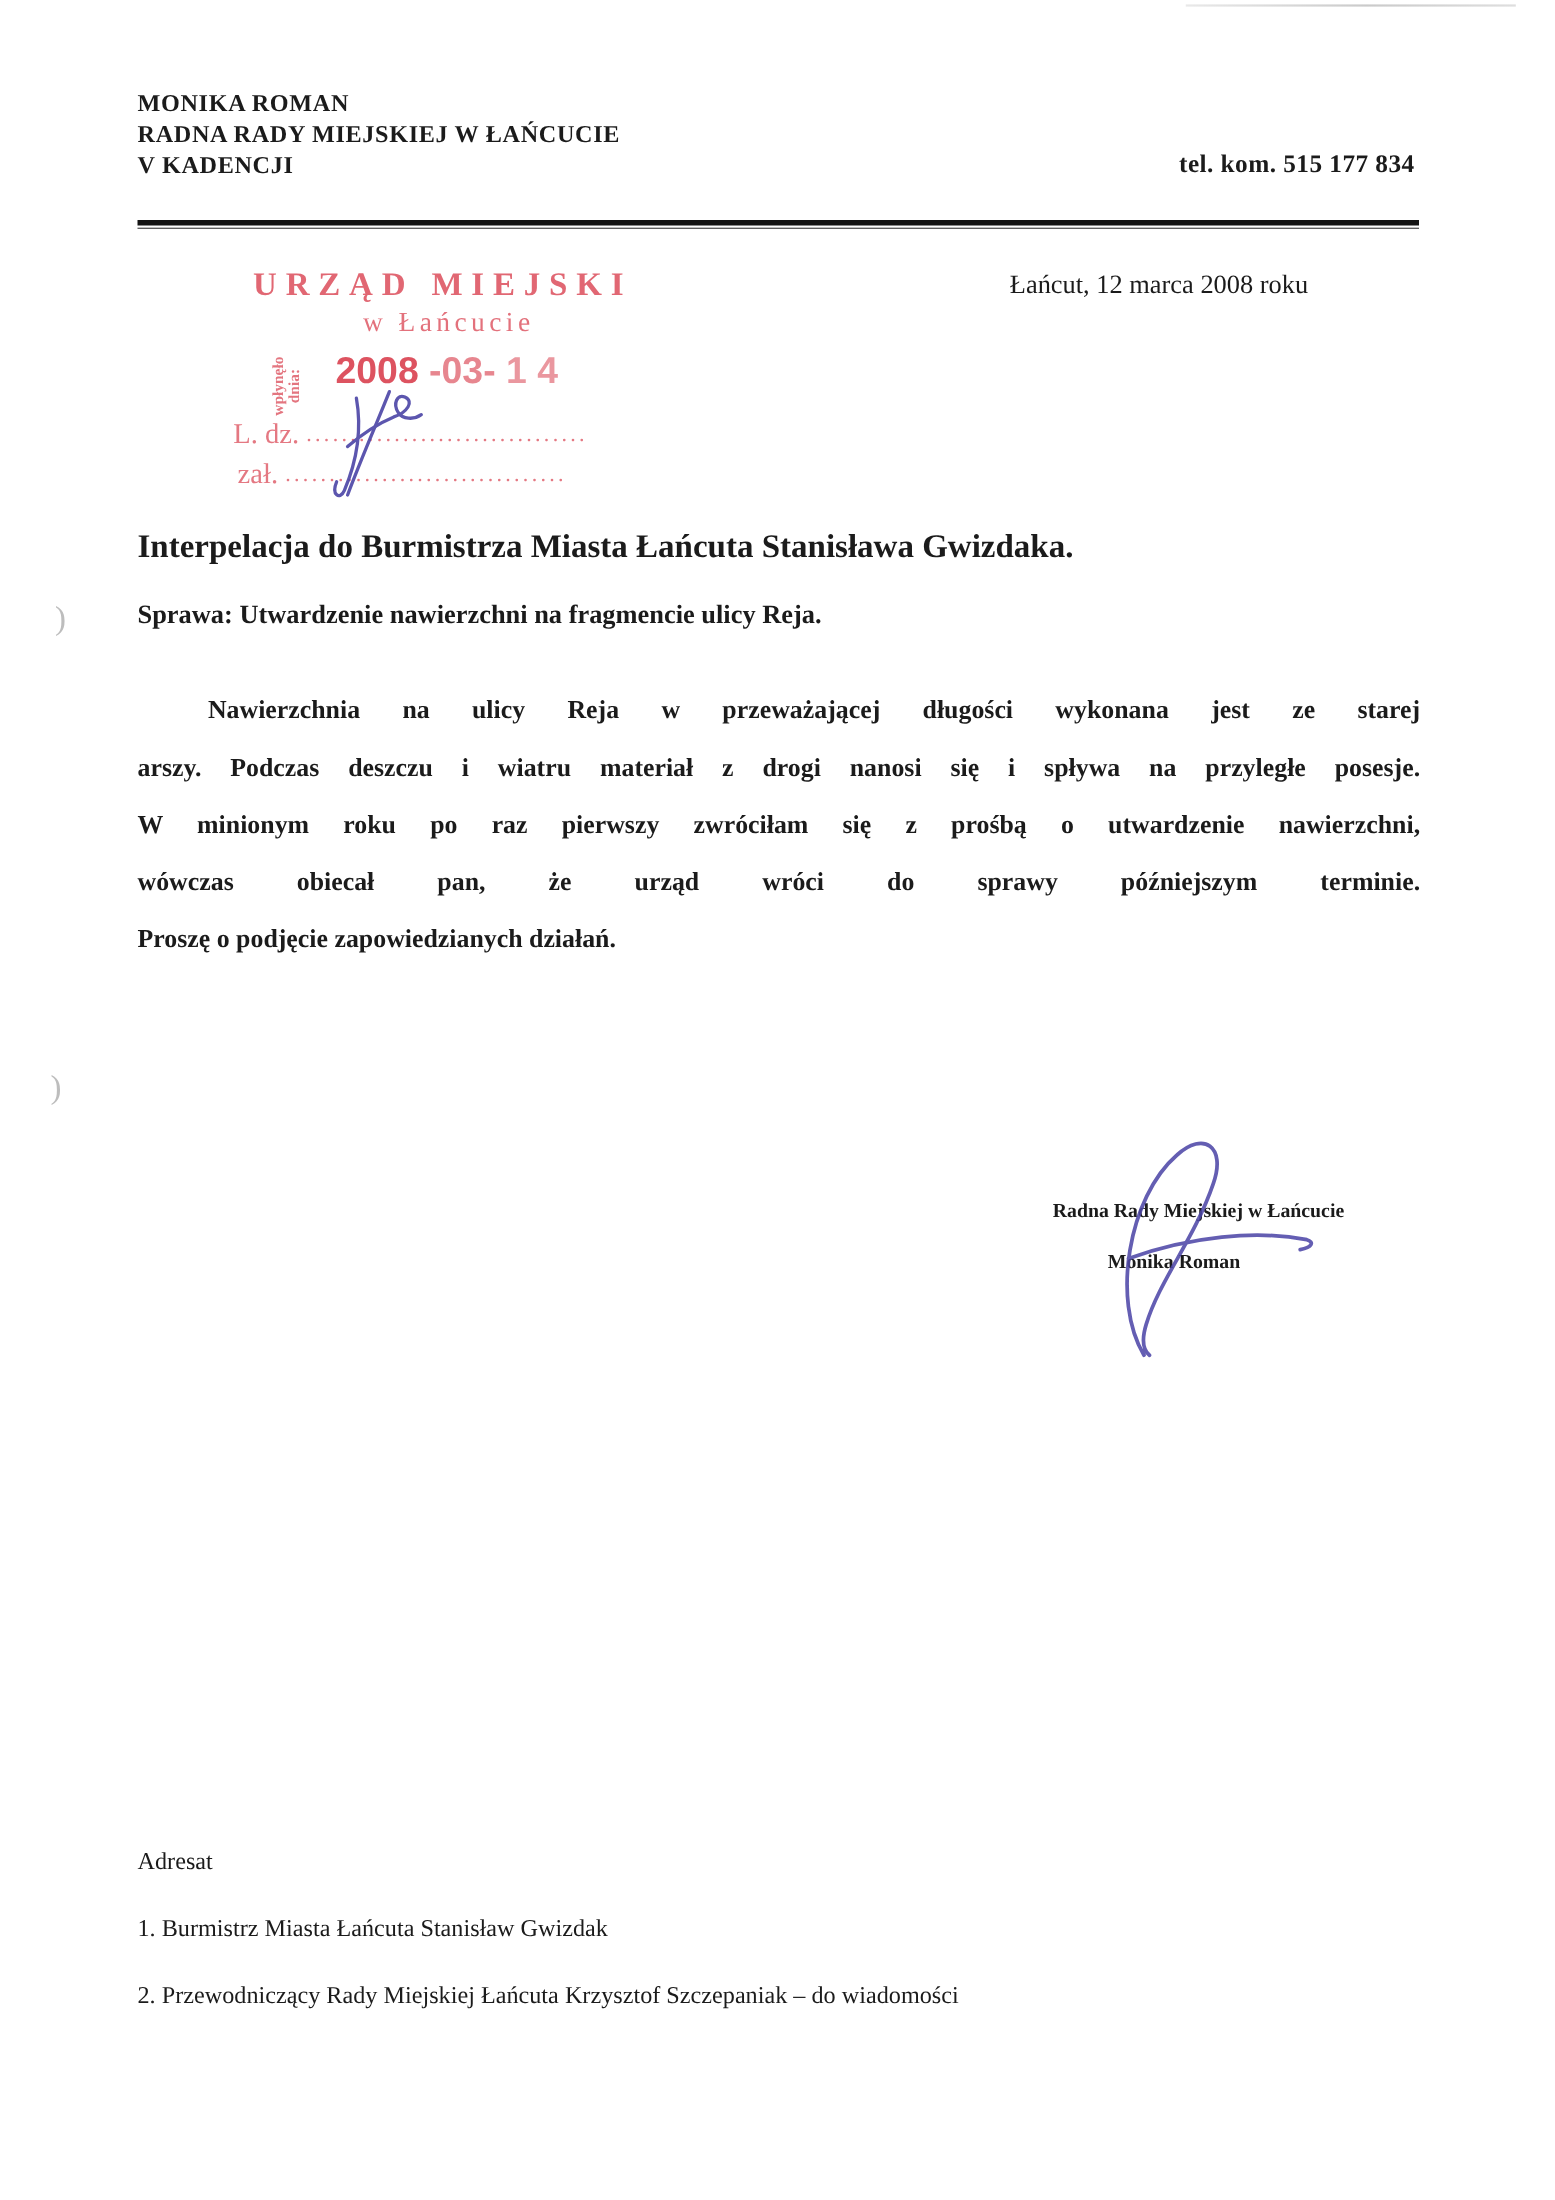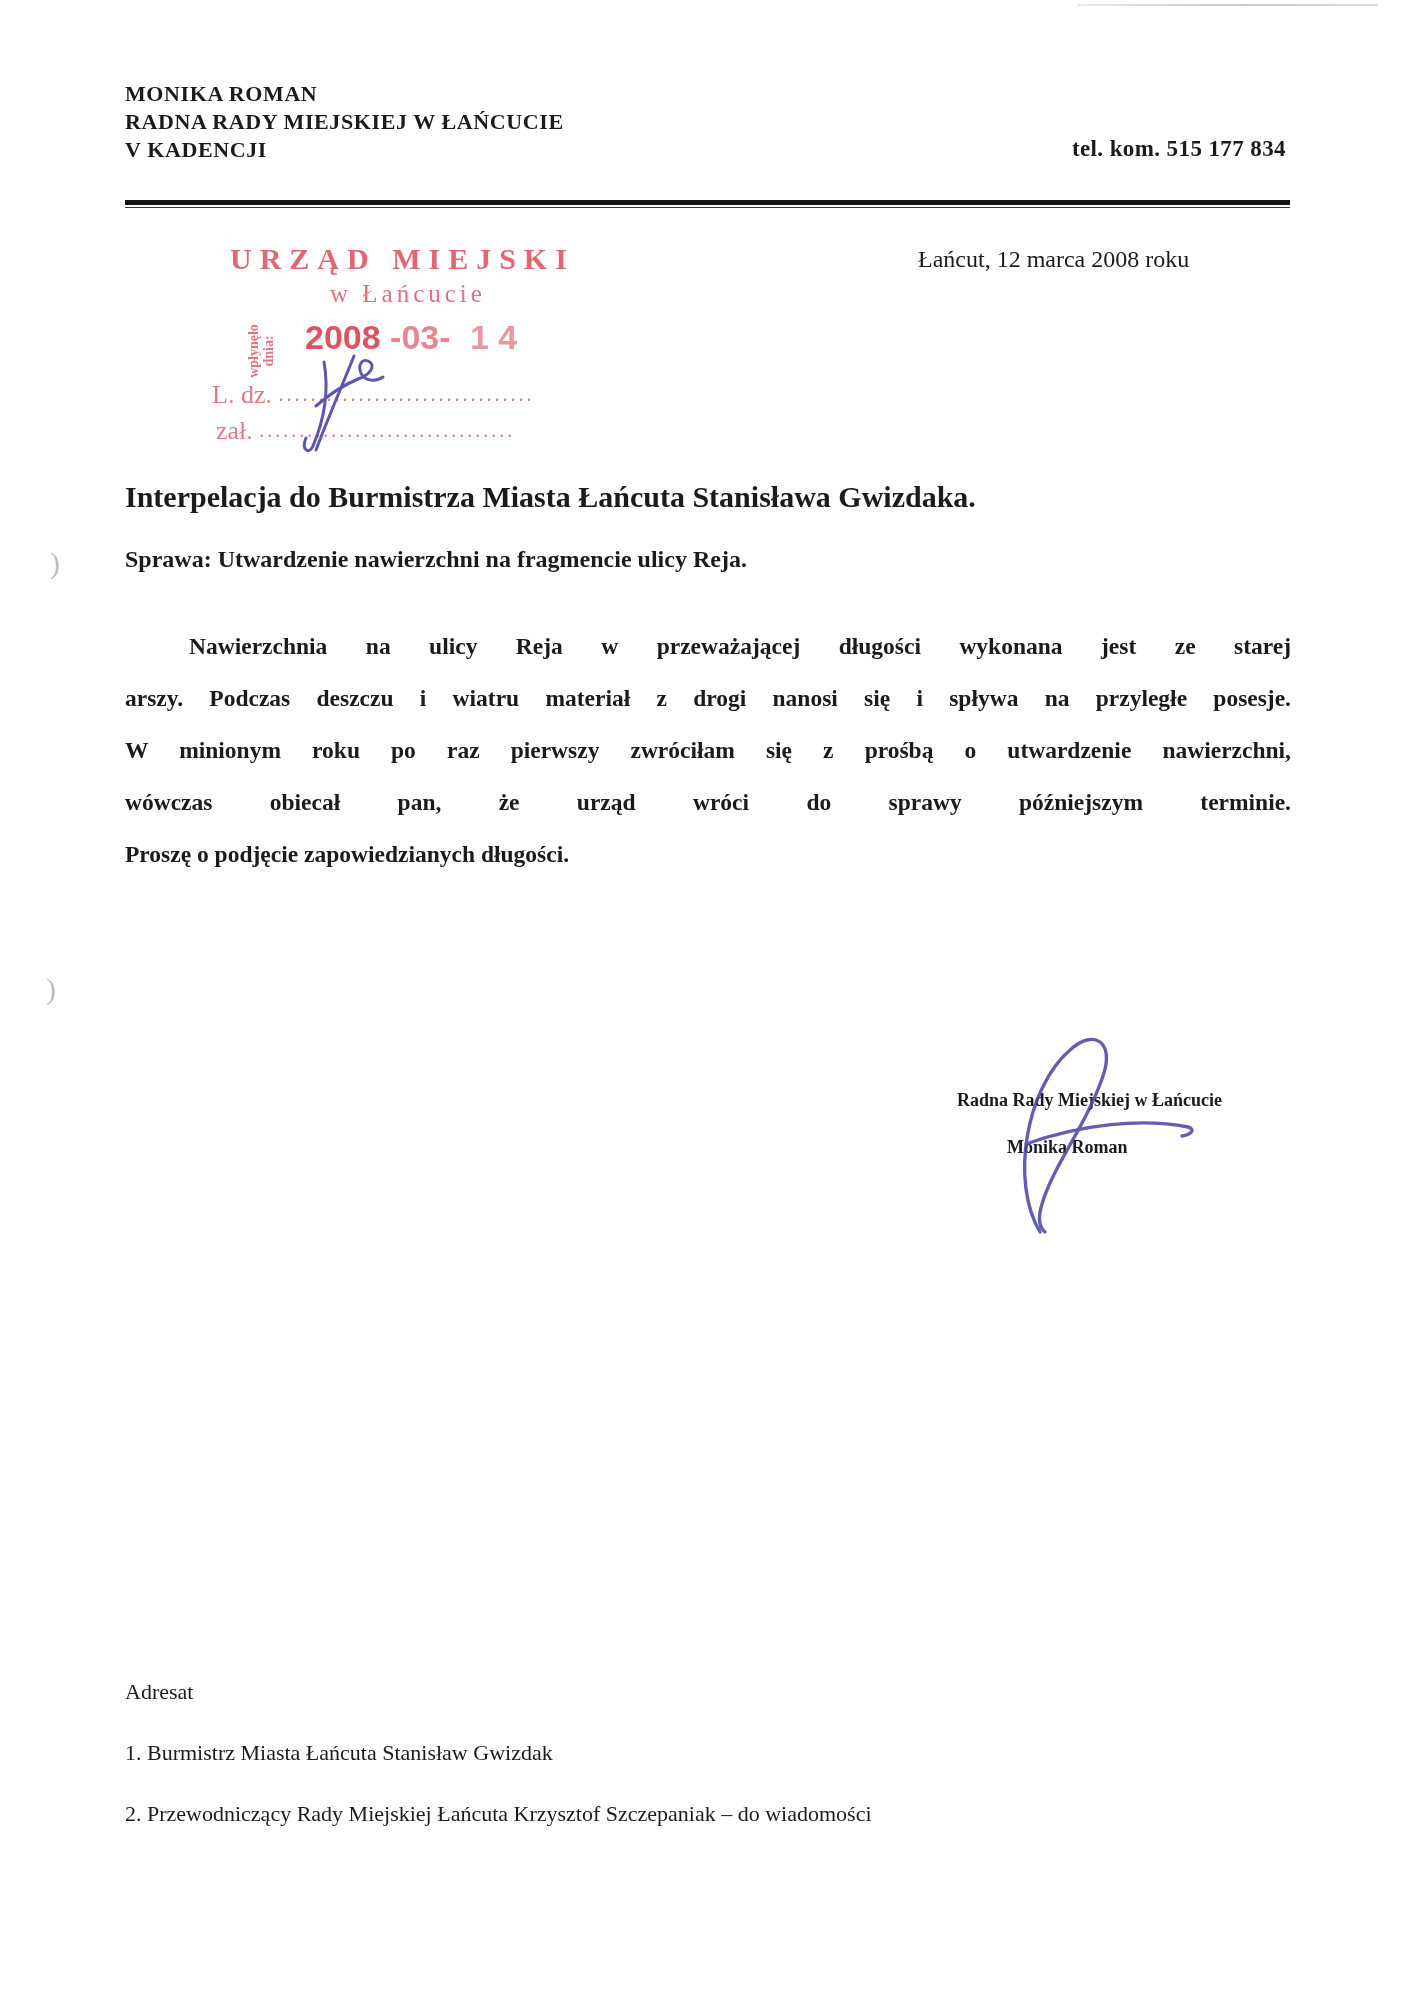--- a/index.html
+++ b/index.html
@@ -27,21 +27,21 @@
   .stamp { position:absolute; left:190px; top:240px; width:370px; height:215px; color:#dd5360;text-decoration:underline; }
   .stamp-title { position:absolute; left:40px; top:2px; font-size:30px; font-weight:bold;
     letter-spacing:8px; white-space:nowrap; opacity:.88; }
   .stamp-sub { position:absolute; left:140px; top:40px; font-size:25px; letter-spacing:4px;
     white-space:nowrap; opacity:.82; }
   .stamp-received { position:absolute; left:28px; top:96px; width:86px; font-size:14px;
     line-height:15px; font-weight:bold; text-align:center; transform:rotate(-90deg); opacity:.8; }
   .stamp-date { position:absolute; left:115px; top:78px; font-family:"Liberation Sans", sans-serif;
     font-size:34px; font-weight:bold; white-space:nowrap; }
   .stamp-date .m { opacity:.7; font-weight:600; }
-  .stamp-date .d { opacity:.6; margin-left:10px; }
+  .stamp-date .d { opacity:.6; }
   .stamp-row { position:absolute; font-size:26px; opacity:.78; white-space:nowrap; }
   .stamp-ldz { left:22px; top:140px; }
   .stamp-zal { left:26px; top:176px; }
   .stamp-dots { font-size:20px; letter-spacing:3px; vertical-align:2px; }
 
   .ink { position:absolute; }
   .note-ink { left:266px; top:348px; }
 
   
   .dateline { position:absolute; left:918px; top:246px; font-size:24px; white-space:nowrap; }
@@ -115,21 +115,21 @@
   <div class="dateline">Łańcut, 12 marca 2008 roku</div>
 
   <div class="title">Interpelacja do Burmistrza Miasta Łańcuta Stanisława Gwizdaka.</div>
   <div class="subject">Sprawa: Utwardzenie nawierzchni na fragmencie ulicy Reja.</div>
 
   <div class="body-par">
     <div class="jline indent">Nawierzchnia na ulicy Reja w przeważającej długości wykonana jest ze starej</div>
     <div class="jline">arszy. Podczas deszczu i wiatru materiał z drogi nanosi się i spływa na przyległe posesje.</div>
     <div class="jline">W minionym roku po raz pierwszy zwróciłam się z prośbą o utwardzenie nawierzchni,</div>
     <div class="jline">wówczas obiecał pan, że urząd wróci do sprawy późniejszym terminie.</div>
-    <div>Proszę o podjęcie zapowiedzianych długości.</div>
+    <div>Proszę o podjęcie zapowiedzianych działań.</div>
   </div>
 
   <div class="sig-role">Radna Rady Miejskiej w Łańcucie</div>
   <div class="sig-name">Monika Roman</div>
   <svg class="ink sig-ink" width="220" height="210" viewBox="0 0 220 210">
     <g fill="none" stroke="#4f48a8" stroke-width="3.4" stroke-linecap="round" opacity=".88">
       <path d="M 58 200 C 28 150 44 56 88 18 C 112 -4 133 10 121 44 C 104 94 72 132 60 172 C 56 185 57 195 63 200"></path>
       <path d="M 44 112 C 100 92 160 86 206 95 C 213 97 211 102 200 104"></path>
     </g>
   </svg>

